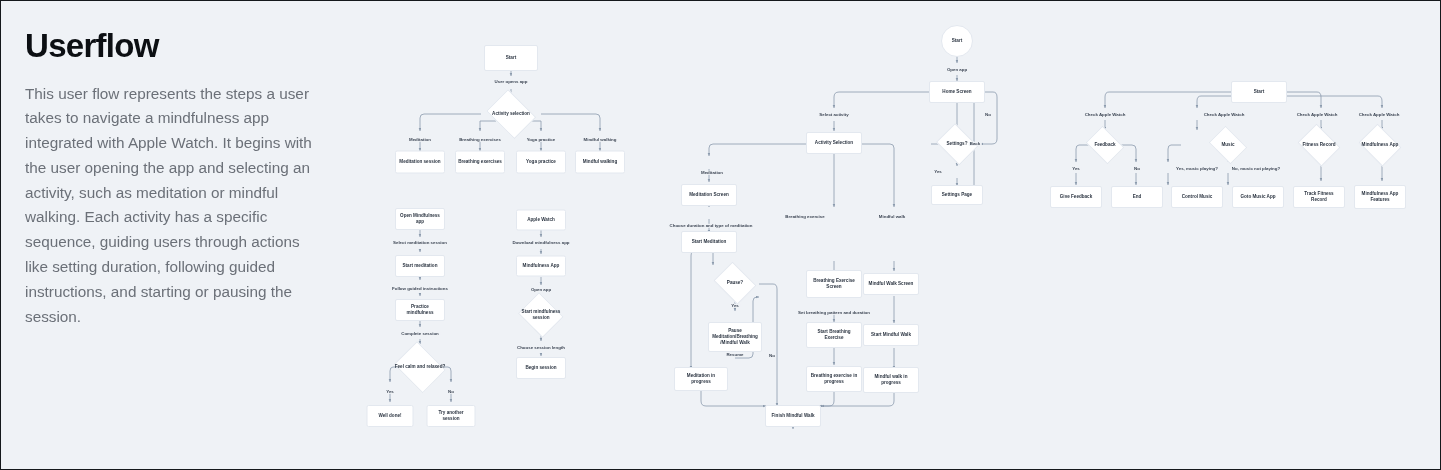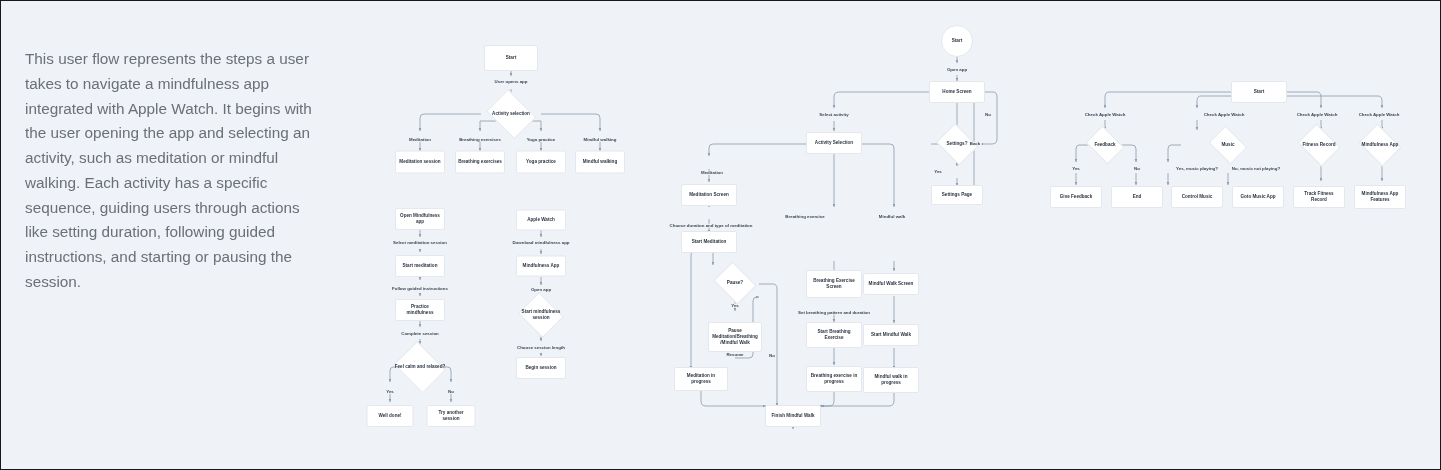--- a/index.html
+++ b/index.html
@@ -105,20 +105,21 @@
     white-space: nowrap;
     background: #eff2f6;
     padding: 0 1px;
     line-height: 1;
   }
 </style>
 </head>
 <body>
 
 <div id="intro-panel">
+  <div id="page-title">Userflow</div>
   <div id="intro-text">This user flow represents the steps a user takes to navigate a mindfulness app integrated with Apple Watch. It begins with the user opening the app and selecting an activity, such as meditation or mindful walking. Each activity has a specific sequence, guiding users through actions like setting duration, following guided instructions, and starting or pausing the session.</div>
 </div>
 
 <div id="diagram-canvas">
 
   <svg id="edge-layer" viewBox="0 0 1441 470">
     <defs>
       <marker id="ah" markerWidth="5" markerHeight="5" refX="4.1" refY="1.8" orient="auto">
         <path d="M0,0 L4.2,1.8 L0,3.6 z" fill="#8c9bad"></path>
       </marker>

